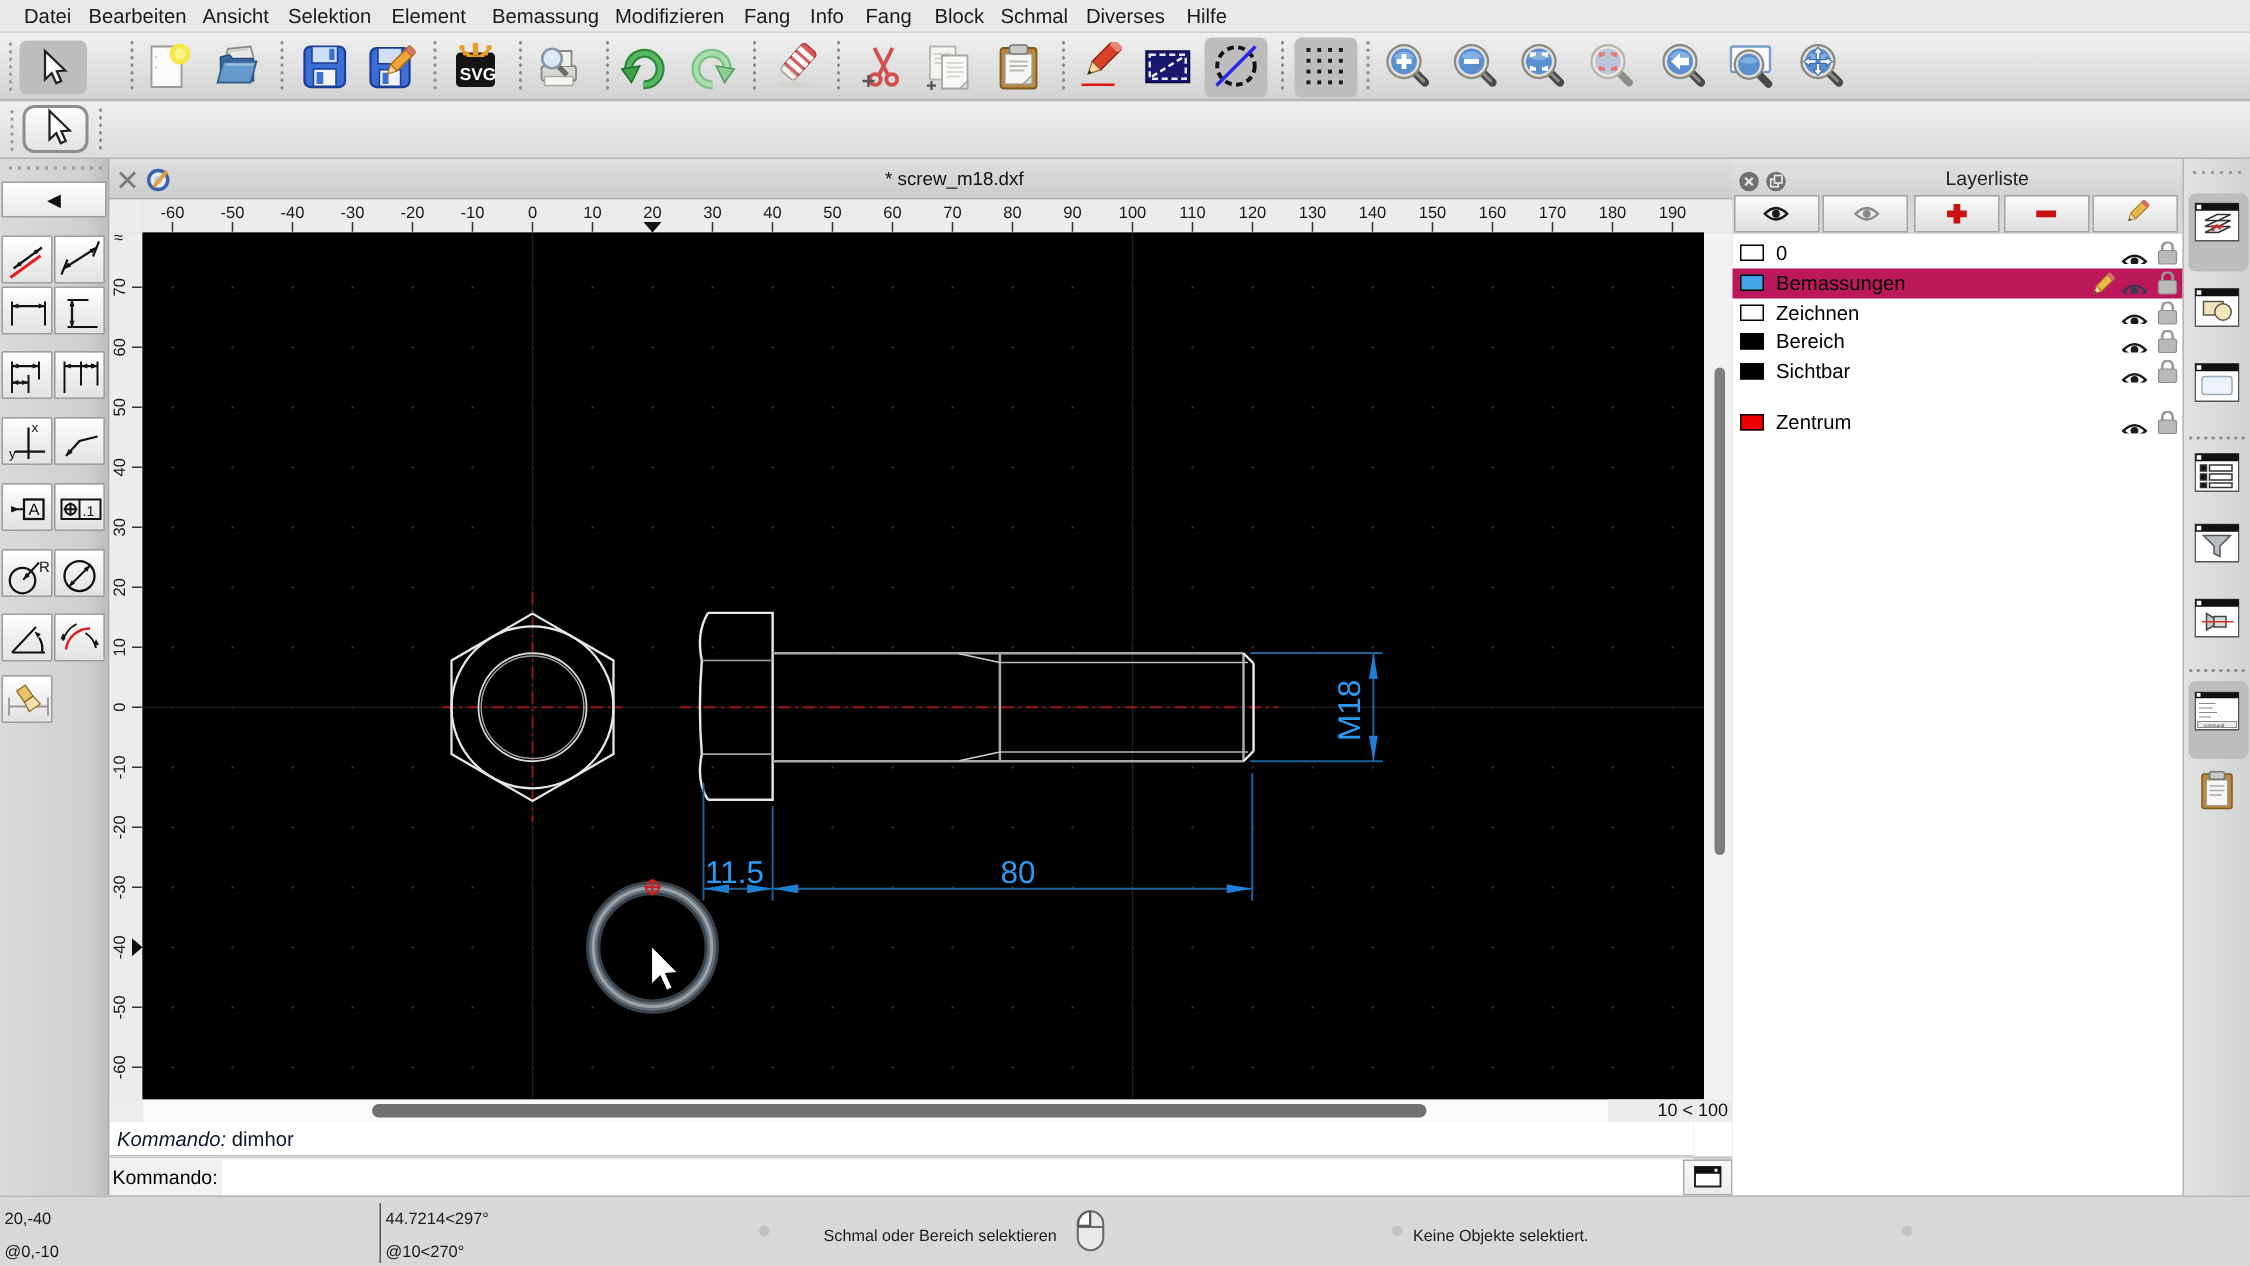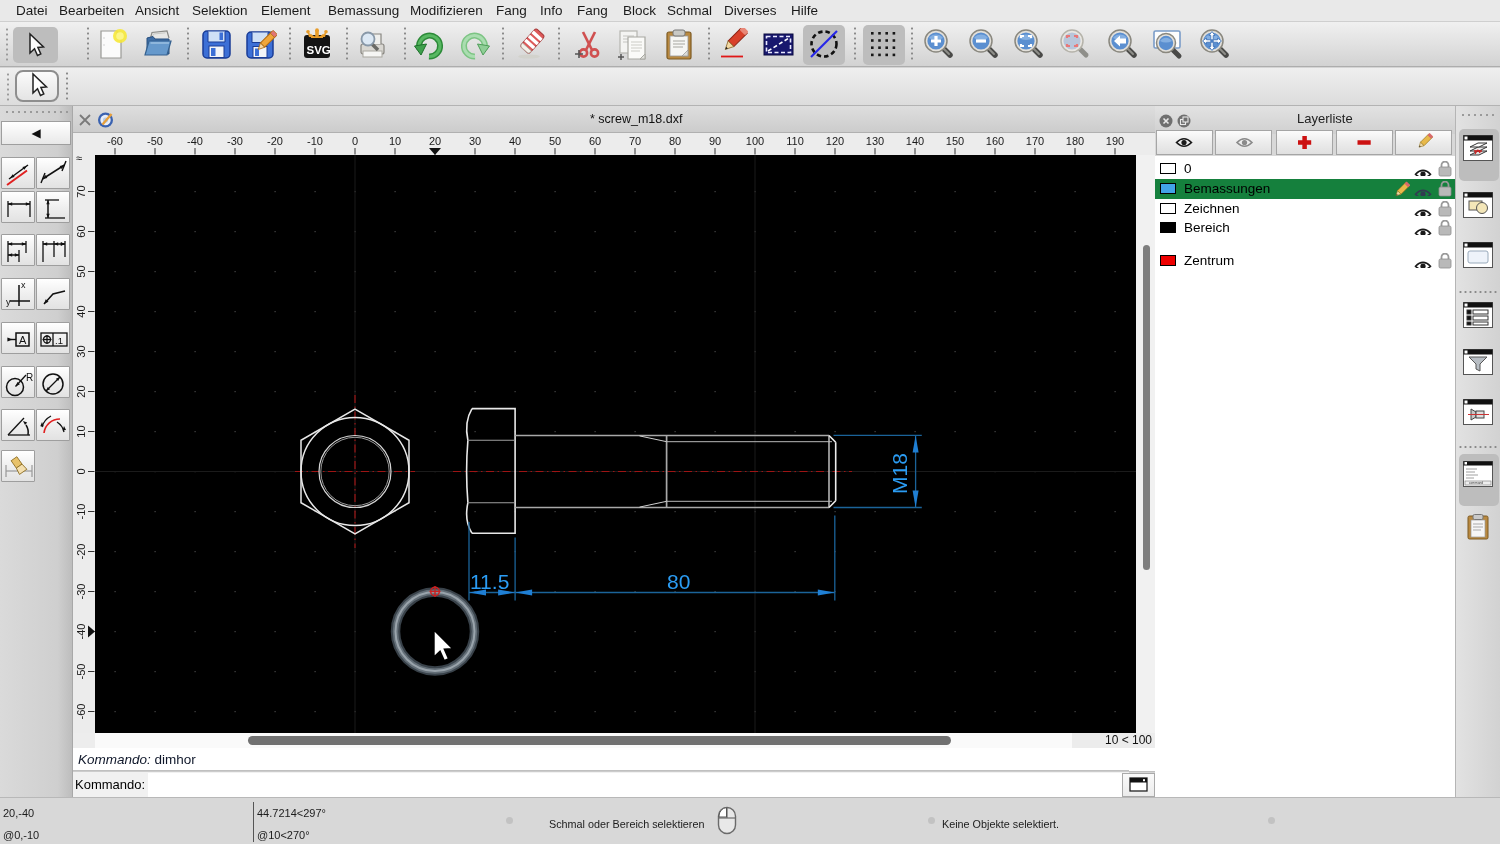--- a/index.html
+++ b/index.html
@@ -40,21 +40,21 @@
 #cmdfield { position:absolute; left:75px; top:1px; width:981px; height:25px; background:#fff; }
 #histextra { position:absolute; left:1129px; top:748px; width:26px; height:24px; background:#fff; border-bottom:1px solid #c0c0c0;}
 #cmdbtn { position:absolute; left:1122px; top:773px; width:33px; height:24px; background:linear-gradient(#fafafa,#ececec); border:1px solid #aaa;}
 
 #layerpanel { left:1155px; top:106px; width:300px; height:691px; background:#d8d8d8; }
 #lp-title { position:absolute; left:0; top:0; width:300px; height:28px; background:linear-gradient(#e2e2e2,#d0d0d0); font-size:13px; color:#222; }
 #lp-toolbar { position:absolute; left:0; top:24px; width:300px; height:26px; }
 .lpbtn { position:absolute; top:0px; width:57.2px; height:25px; background:linear-gradient(#fcfcfc,#ececec 50%,#e0e0e0); border:1px solid #a5a5a5; }
 #lp-list { position:absolute; left:0; top:50px; width:300px; height:641px; background:#ffffff; }
 .lrow { position:absolute; left:0; width:300px; height:20px; font-size:13.5px; color:#000; }
-.lrow.sel { background:#15803d; }
+.lrow.sel { background:#be185d; }
 .swatch { position:absolute; left:5px; top:4px; width:16px; height:11px; border:1px solid #000; }
 #rightdock { left:1455px; top:106px; width:45px; height:691px; background:linear-gradient(90deg,#e2e2e2,#d2d2d2); border-left:1px solid #b5b5b5; }
 .dockActive { position:absolute; left:3px; width:40px; height:52px; background:#bdbdbd; border-radius:5px; }
 .dockicon { position:absolute; left:7px; width:30px; height:36px; }
 
 #statusbar { left:0; top:797px; width:1500px; height:47px; background:#d8d8d8; border-top:1px solid #b8b8b8; font-size:11px; color:#1c1c1c; }
 </style>
 </head>
 <body>
 <div id="app">
@@ -743,21 +743,37 @@
 <circle cx="8" cy="5" r="2.6" fill="#1a1a1a" stroke="none"></circle>
             </g>
           </svg>
 <svg style="position:absolute;left:283px;top:2px" width="14" height="16">
             <g transform="translate(1,0)">
 <path d="M2.5,6 L2.5,4 A3.5,3.5 0 0 1 9.5,4 L9.5,6" stroke="#9a9a9a" stroke-width="1.8" fill="none"></path>
 <rect x="0" y="6" width="12" height="9" rx="1.5" fill="#b9b9b9" stroke="#8e8e8e" stroke-width="0.8"></rect>
             </g>
           </svg>
 </div>
-        <div class="lrow" style="top:95px">
+        <div class="lrow" style="top:82.2px">
+<div class="swatch" style="background:#000000"></div>
+<span style="position:absolute;left:29px;top:2px">Sichtbar</span>
+<svg style="position:absolute;left:259px;top:5px" width="18" height="12">
+            <g transform="translate(1,5.2) scale(1.0)" stroke="#1a1a1a" fill="none">
+<path d="M0.5,5 Q8,-2.5 15.5,5 Q8,12.5 0.5,5 Z" stroke-width="1.6"></path>
+<circle cx="8" cy="5" r="2.6" fill="#1a1a1a" stroke="none"></circle>
+            </g>
+          </svg>
+<svg style="position:absolute;left:283px;top:2px" width="14" height="16">
+            <g transform="translate(1,0)">
+<path d="M2.5,6 L2.5,4 A3.5,3.5 0 0 1 9.5,4 L9.5,6" stroke="#9a9a9a" stroke-width="1.8" fill="none"></path>
+<rect x="0" y="6" width="12" height="9" rx="1.5" fill="#b9b9b9" stroke="#8e8e8e" stroke-width="0.8"></rect>
+            </g>
+          </svg>
+</div>
+        <div class="lrow" style="top:116px">
 <div class="swatch" style="background:#ee0000"></div>
 <span style="position:absolute;left:29px;top:2px">Zentrum</span>
 <svg style="position:absolute;left:259px;top:5px" width="18" height="12">
             <g transform="translate(1,5.2) scale(1.0)" stroke="#1a1a1a" fill="none">
 <path d="M0.5,5 Q8,-2.5 15.5,5 Q8,12.5 0.5,5 Z" stroke-width="1.6"></path>
 <circle cx="8" cy="5" r="2.6" fill="#1a1a1a" stroke="none"></circle>
             </g>
           </svg>
 <svg style="position:absolute;left:283px;top:2px" width="14" height="16">
             <g transform="translate(1,0)">

